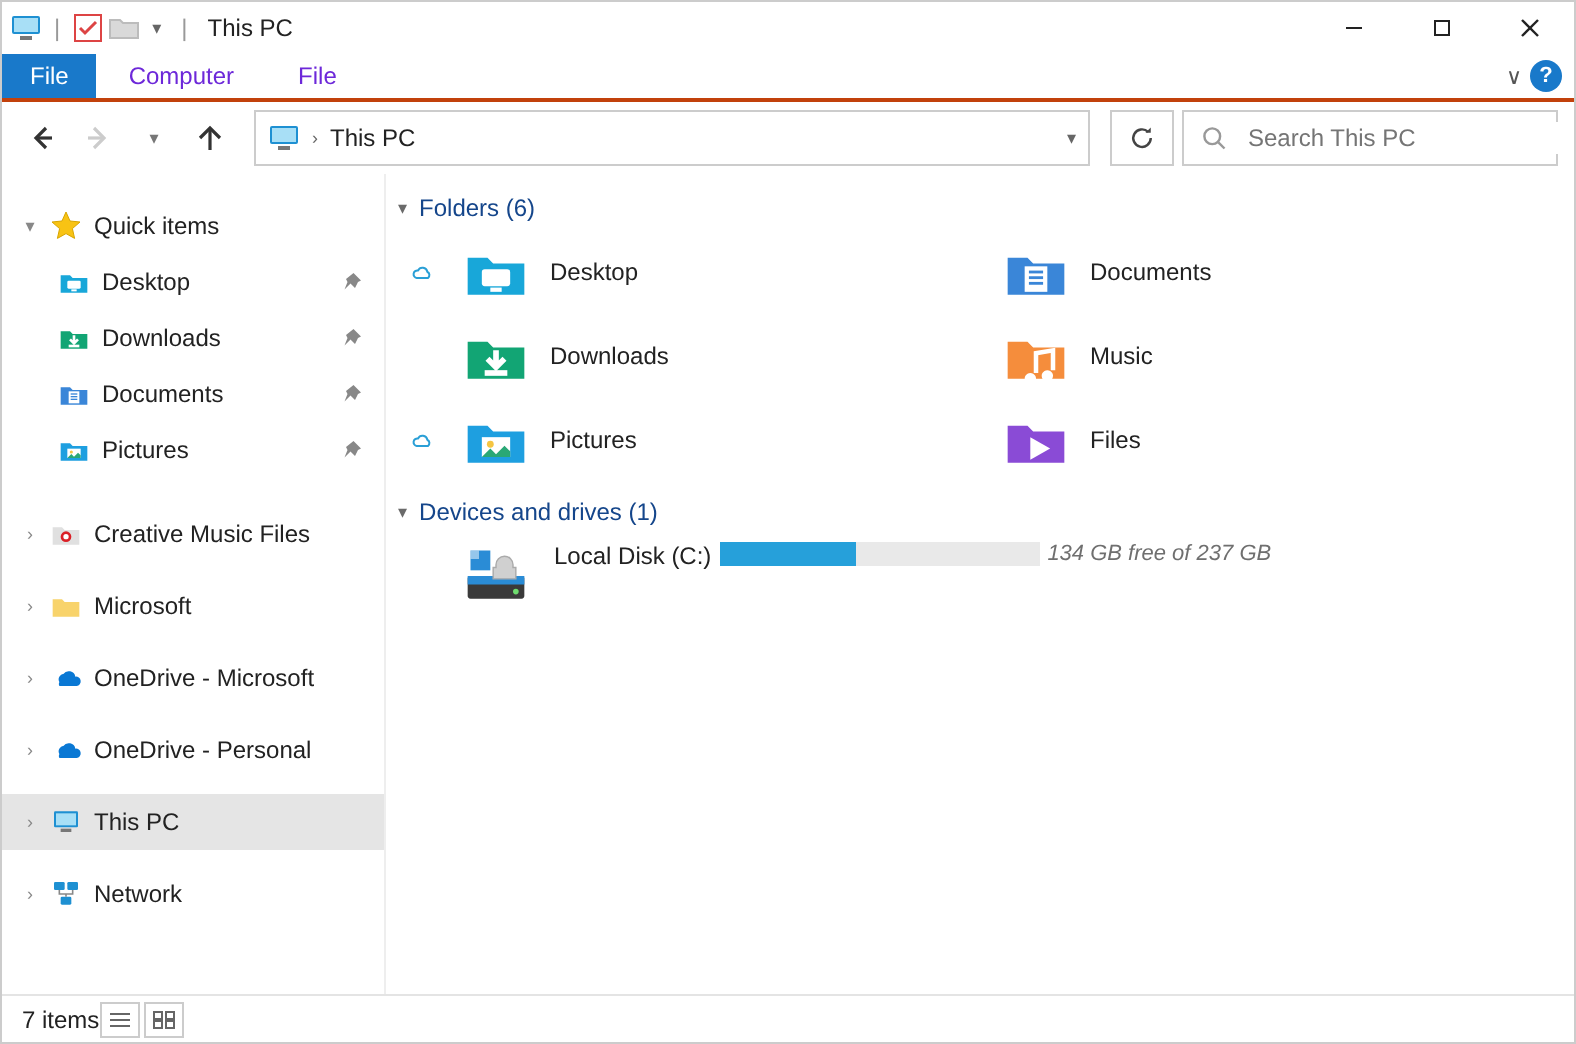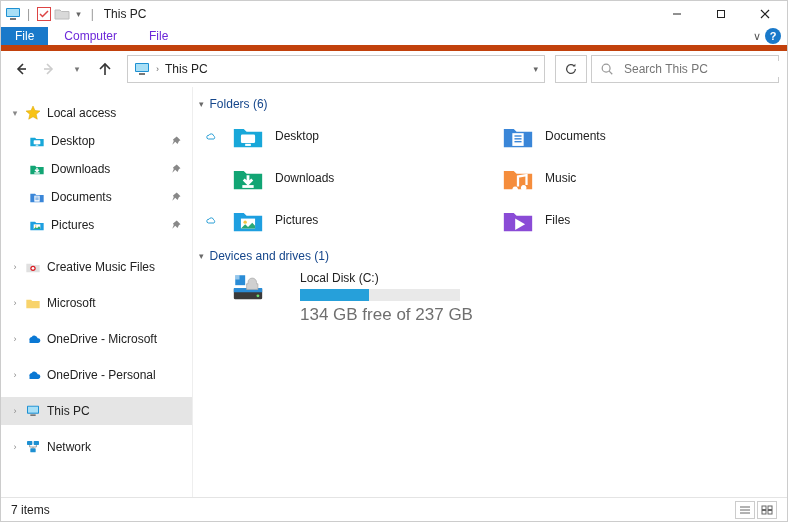--- a/index.html
+++ b/index.html
@@ -8,21 +8,21 @@
 
   
   .titlebar { height: 26px; display: flex; align-items: center; justify-content: space-between; padding-left: 4px; }
   .title-left { display: flex; align-items: center; gap: 2px; }
   .title-left .sep { color: #999; margin: 0 4px; }
   .title-text { margin-left: 4px; }
   .win-controls { display: flex; }
   .win-btn { width: 44px; height: 26px; display: flex; align-items: center; justify-content: center; }
 
   
-  .ribbon { height: 24px; display: flex; align-items: stretch; border-bottom: 6px solid #c2410c; position: relative; background: #fff; }
+  .ribbon { height: 24px; display: flex; align-items: stretch; border-bottom: 2px solid #c2410c; position: relative; background: #fff; }
   .ribbon .tab { padding: 0 16px; display: flex; align-items: center; color: #6d28d9; }
   .ribbon .tab.file { background: #1979ca; color: #fff; padding: 0 14px; }
   .ribbon .expand { margin-left: auto; display: flex; align-items: center; padding-right: 6px; gap: 4px; color: #555; }
   .help-badge { width: 16px; height: 16px; border-radius: 50%; background: #1979ca; color: #fff; display: flex; align-items: center; justify-content: center; font-size: 11px; font-weight: bold; }
 
   
   .navrow { height: 36px; display: flex; align-items: center; padding: 0 8px; gap: 4px; }
   .nav-arrow { width: 24px; height: 24px; display: flex; align-items: center; justify-content: center; color: #777; }
   .nav-arrow.enabled { color: #333; }
   .nav-arrow.disabled { color: #bbb; }
@@ -50,27 +50,27 @@
   .group-header { color: #15468b; display: flex; align-items: center; gap: 6px; margin: 4px 0 4px 2px; }
   .group-header .chev { font-size: 9px; color: #6a6a6a; }
   .folder-grid { display: flex; flex-wrap: wrap; }
   .folder-item { width: 270px; display: flex; align-items: center; padding: 4px 4px; gap: 10px; }
   .cloud-spot { width: 20px; display: flex; justify-content: center; color: #38a0e5; }
   .folder-icon { width: 34px; height: 34px; display: flex; align-items: center; justify-content: center; }
   .folder-label { flex: 1; }
 
   .drive-row { display: flex; align-items: flex-start; padding: 4px 4px 4px 34px; gap: 12px; }
   .drive-icon { width: 34px; height: 34px; position: relative; }
-  .drive-meta { display: flex; flex-direction: column; gap: 4px; margin-left: 23px; }
+  .drive-meta { display: flex; flex-direction: row; gap: 4px; }
   .drive-bar { width: 160px; height: 12px; background: #e9e9e9; position: relative; }
   .drive-bar .fill { position: absolute; left: 0; top: 0; bottom: 0; background: #26a0da; }
-  .drive-free { color: #6f6f6f; font-size: 17px; }
-
-  
-  .statusbar { height: 24px; border-top: 1px solid #e4e4e4; display: flex; align-items: center; padding: 0 10px; justify-content: space-between; font-size: 12px; color: #222; }
+  .drive-free { color: #6f6f6f; font-size: 11px; font-style: italic; }
+
+  
+  .statusbar { height: 24px; border-top: 1px solid #e4e4e4; display: flex; align-items: center; padding: 0 10px; font-size: 12px; color: #222; }
   .view-toggles { display: flex; gap: 2px; }
   .view-btn { width: 20px; height: 18px; border: 1px solid #ccc; display: flex; align-items: center; justify-content: center; font-size: 10px; color: #666; }
 
   
   svg { display: block; }
   .ico16 { width: 16px; height: 16px; }
 </style>
 </head>
 <body>
 
@@ -186,21 +186,21 @@
 
     <div class="sidebar">
 
       <div class="tree-item section">
         <span class="exp">▾</span>
         <span>
           <svg class="ico16" viewBox="0 0 16 16">
               <path d="M8 1 l2 4.5 5 .5 -3.8 3.3 1.1 4.9 L8 11.8 3.7 14.2 4.8 9.3 1 6 6 5.5 Z" fill="#f8c314" stroke="#d8a500" stroke-width=".5"></path>
             </svg>
         </span>
-        <span class="lbl">Local access</span>
+        <span class="lbl">Quick items</span>
       </div>
 
       <div id="qa-children">
           <div class="tree-item child">
             <span>
               <svg viewBox="0 0 24 24" width="16" height="16">
                 <path d="M2 7 h7 l2 2 H22 V20 H2 Z" fill="#18a7d9"></path>
                 <path d="M2 7 h7 l2 2 H22 V9 H11 L9 7 Z" fill="#0d7bb0"></path>
                 <rect x="7" y="11" width="10" height="6" rx="1" fill="#fff"></rect>
                 <rect x="10" y="17.5" width="4" height="1.5" fill="#fff"></rect>

